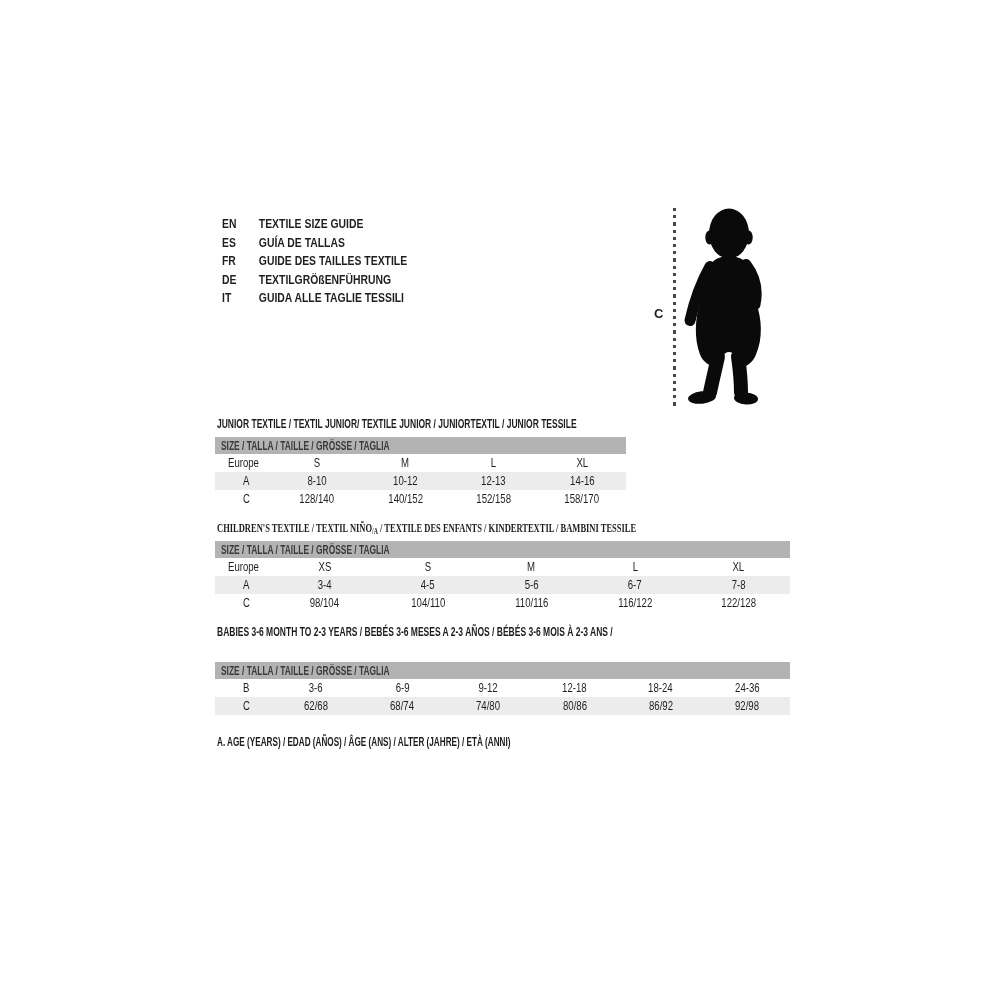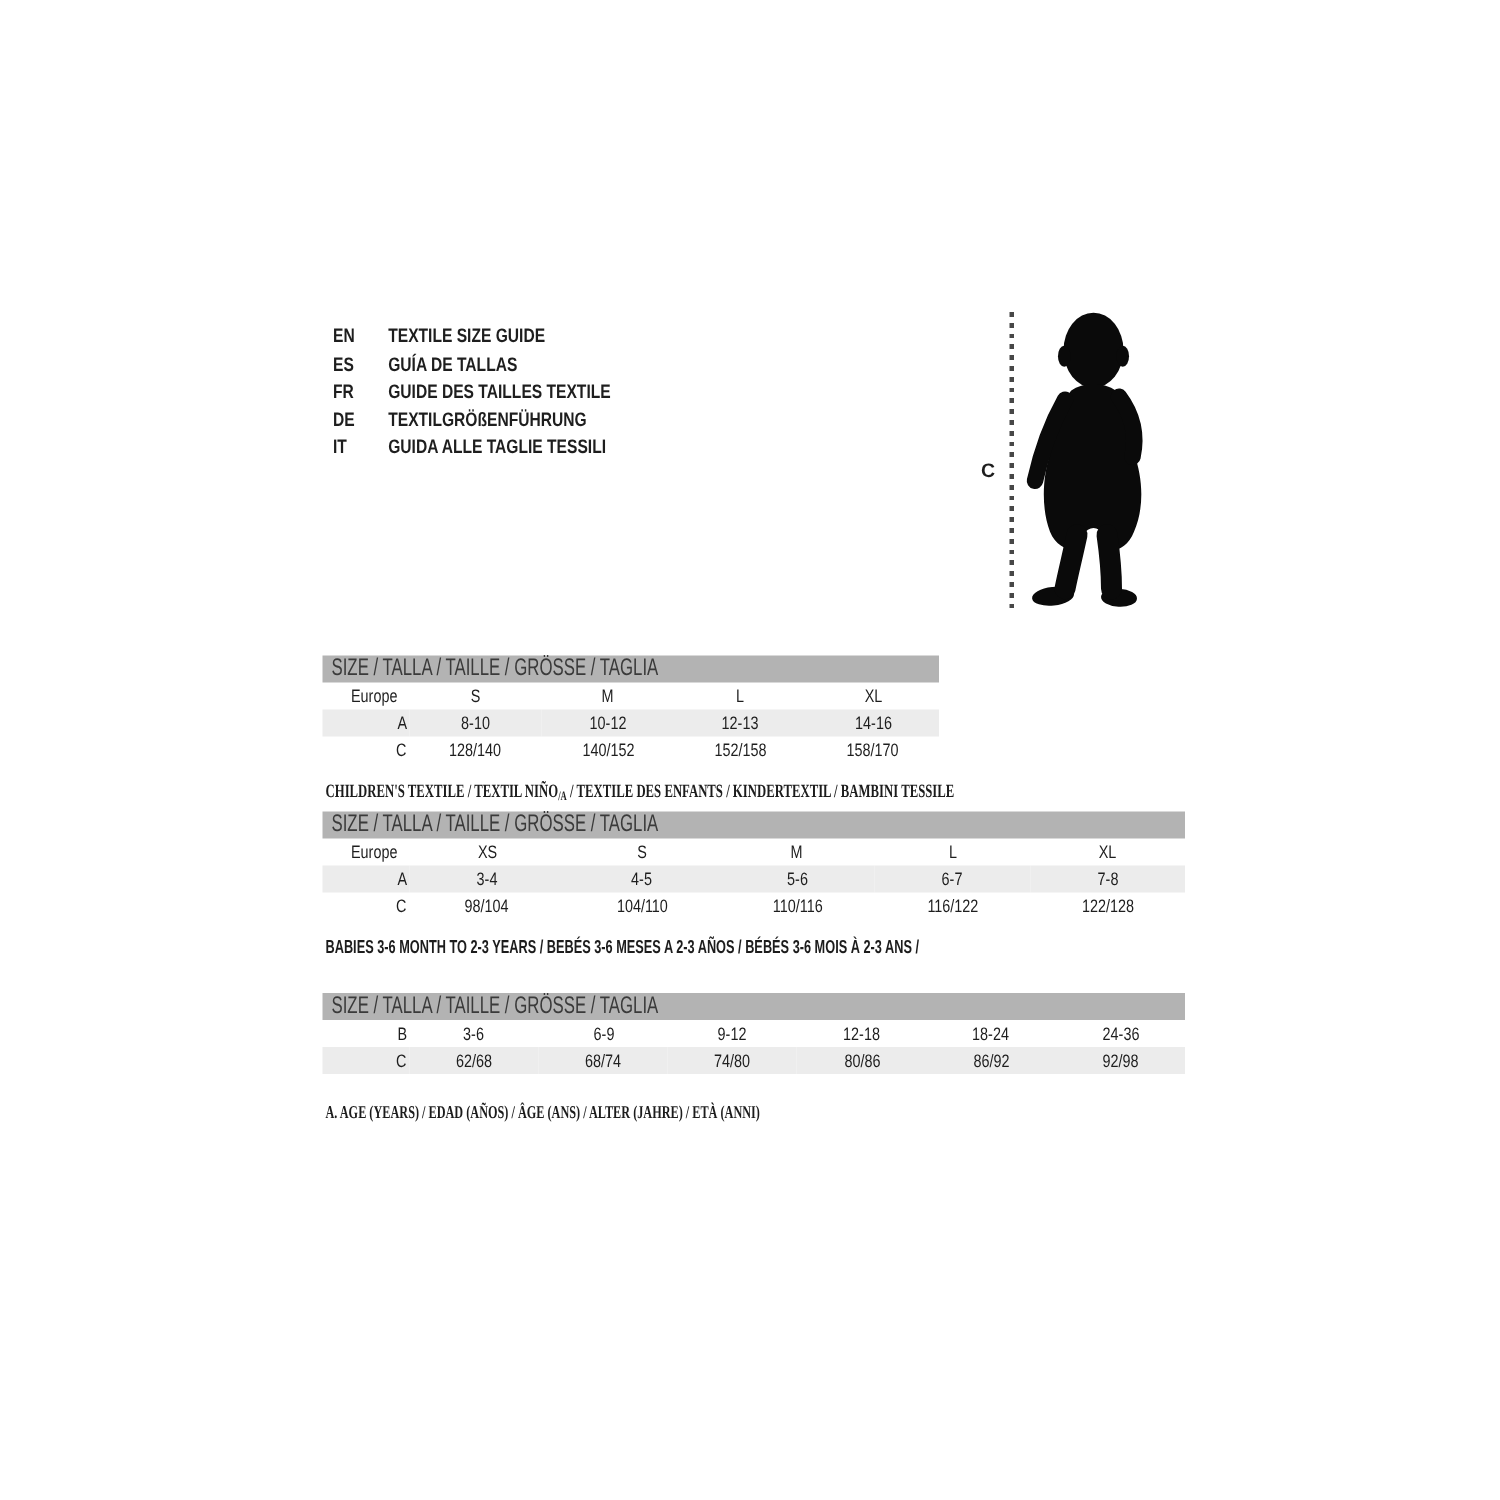--- a/index.html
+++ b/index.html
@@ -34,28 +34,28 @@
   .subsc{font-size:8.5px;vertical-align:-2px;}
 
   
   table.size-table{position:absolute;border-collapse:collapse;table-layout:fixed;
                    font-size:12px;color:#1e1e1e;}
   .t-junior{left:215px;top:437px;width:411px;}
   .t-children{left:215px;top:541px;width:575px;}
   .t-babies{left:215px;top:662px;width:575px;}
   col.c-first{width:58px;}
   tr.bar-row td{background:#b3b3b3;height:17px;padding:0 0 0 6px;color:#3a3a3a;
-                font-size:16px;font-weight:400;}
+                font-size:12px;font-weight:700;}
   tr.row td{height:18px;padding:0;}
-  td.lbl{padding-left:6px !important;text-align:right;}
+  td.lbl{padding-left:6px !important;text-align:center;}
   td.val{text-align:center;}
   tr.shaded td{background:#ececec;}
 
   
-  .legend{position:absolute;left:217px;top:732px;font-family:Liberation Serif, serif;}
+  .legend{position:absolute;left:217px;top:732px;}
   .legend-line{line-height:18.4px;height:18.4px;}
   .legend-line .cond{font-size:12px;}
 </style>
 </head>
 <body>
 
 <div class="canvas">
 
   <div class="lang-block">
     <div class="lang-row">
@@ -92,20 +92,23 @@
       <ellipse cx="64" cy="192" rx="12" ry="6" transform="rotate(3 64 192)"></ellipse>
     </g>
     <g stroke="#0a0a0a" fill="none" stroke-linecap="round">
       <path d="M28,60 C19,76 12,96 8,114" stroke-width="11"></path>
       <path d="M64,58 C73,70 76,84 73,98" stroke-width="11"></path>
       <path d="M36,150 C33,164 30,176 28,186" stroke-width="14"></path>
       <path d="M56,150 C58,164 59,176 59,186" stroke-width="14"></path>
     </g>
   </svg>
 
+  <div class="sec-head h-junior">
+    <span class="cond">JUNIOR TEXTILE / TEXTIL JUNIOR/ TEXTILE JUNIOR / JUNIORTEXTIL / JUNIOR TESSILE</span>
+  </div>
   <table class="size-table t-junior">
     <colgroup>
         <col class="c-first">
         <col>
         <col>
         <col>
         <col>
       </colgroup>
     <tbody>
         <tr class="bar-row">

